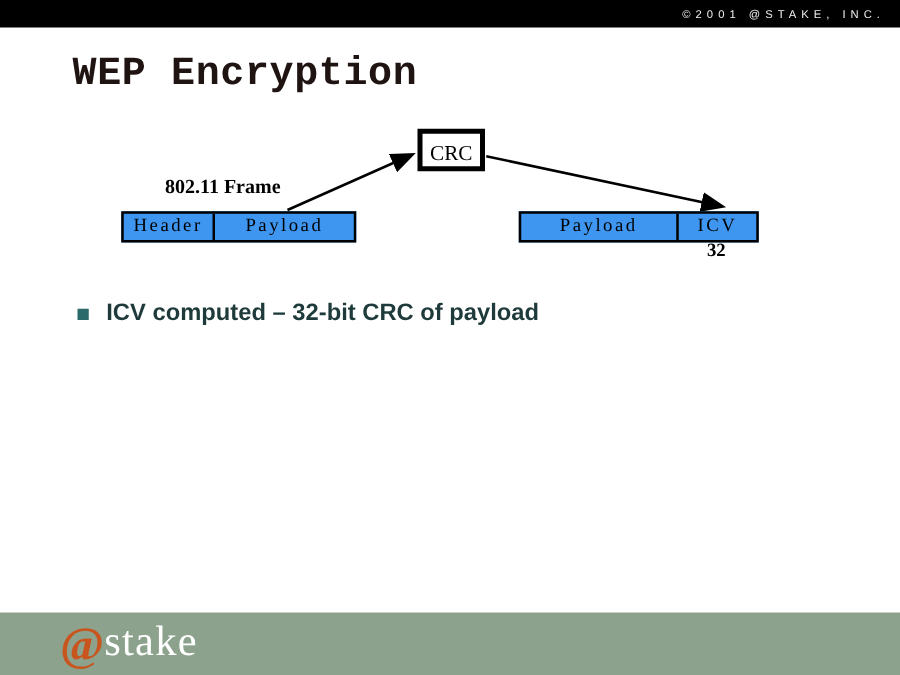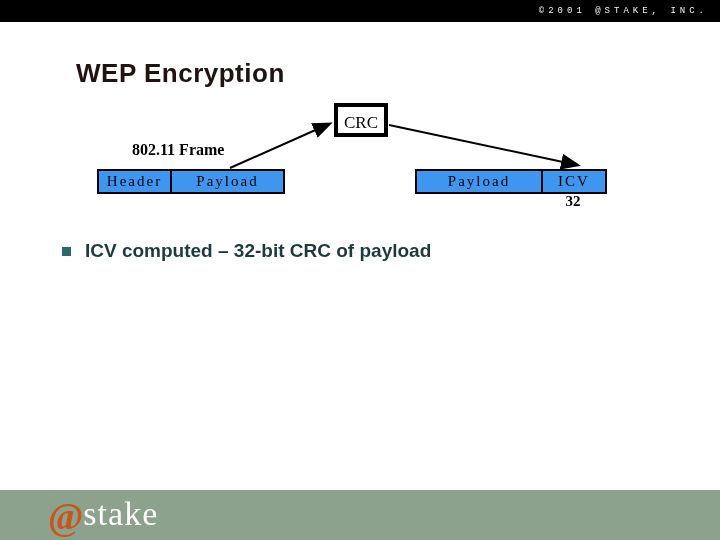--- a/index.html
+++ b/index.html
@@ -23,36 +23,36 @@
     width: 720px; height: 22px;
     background: var(--topbar-black, #000000);
     display: flex;
     align-items: center;
     justify-content: flex-end;
     box-sizing: border-box;
     padding-right: 12px;
   }
   .topbar span {
     color: #f0f0f0;
-    font-family: Liberation Mono, monospace;
+    font-family: Liberation Sans, sans-serif;
     font-size: 9px;
     letter-spacing: 4px;
     white-space: nowrap;
   }
 
   
   .title {
     position: absolute;
     left: 58px; top: 40px;
-    margin: 18px;
-    font-size: 26px;
+    margin: 0;
+    font-size: 32px;
     font-weight: bold;
     letter-spacing: 0.5px;
     color: var(--title-dark, #201412);
-    font-family: Liberation Sans, sans-serif;
+    font-family: Liberation Mono, monospace;
   }
 
   
   .arrows {
     position: absolute;
     left: 0; top: 0;
     width: 720px; height: 540px;
     pointer-events: none;
   }
   .crc-box {

